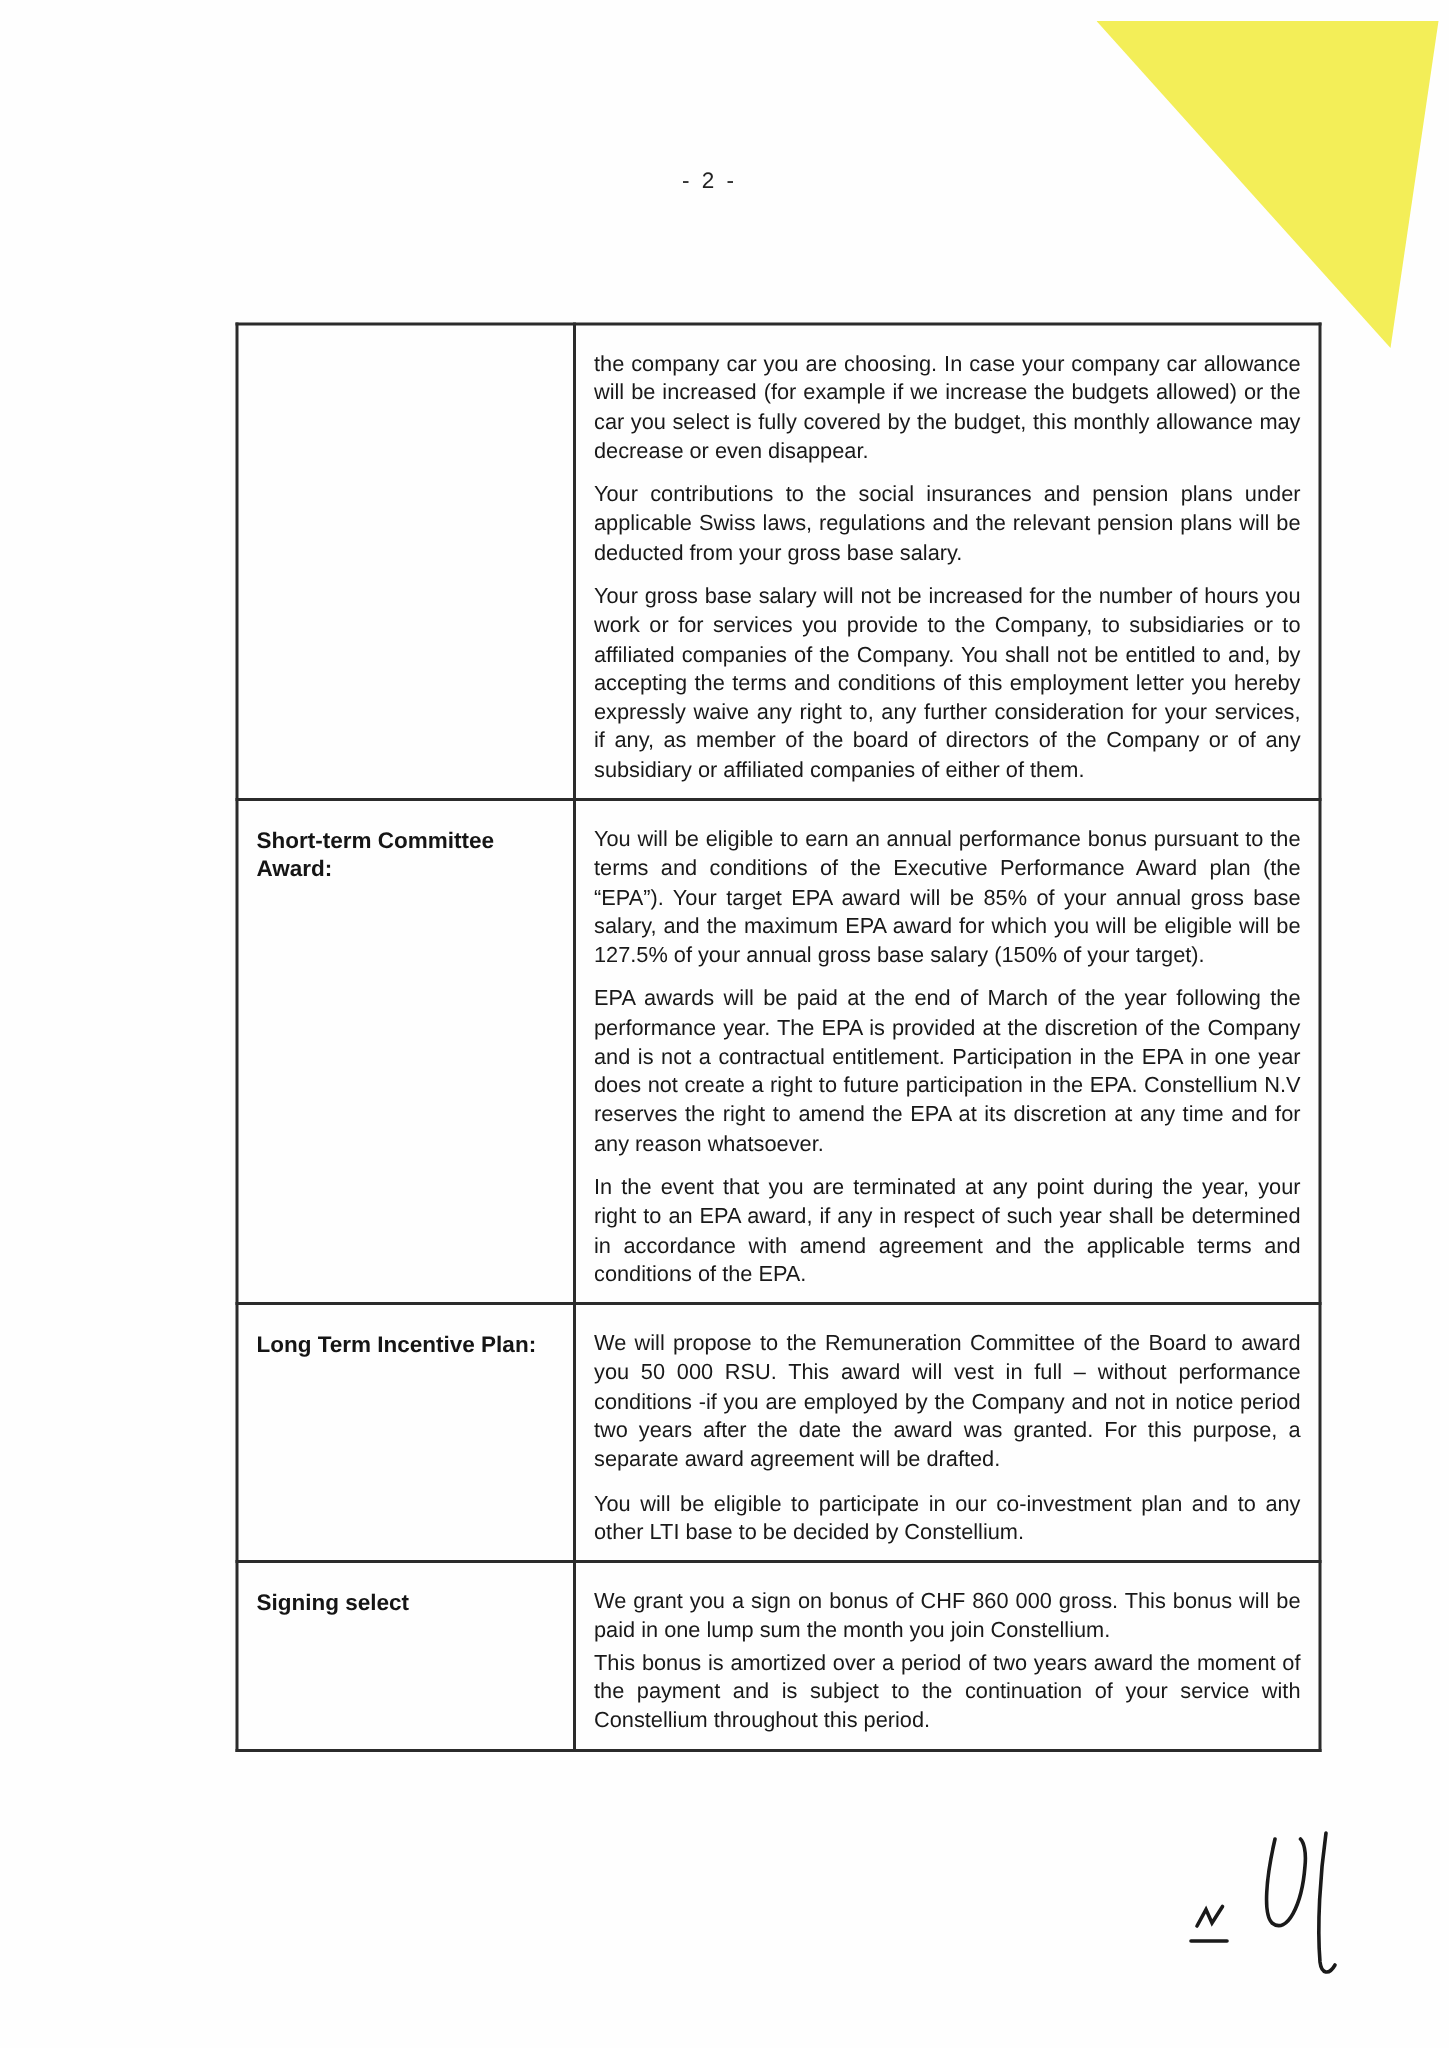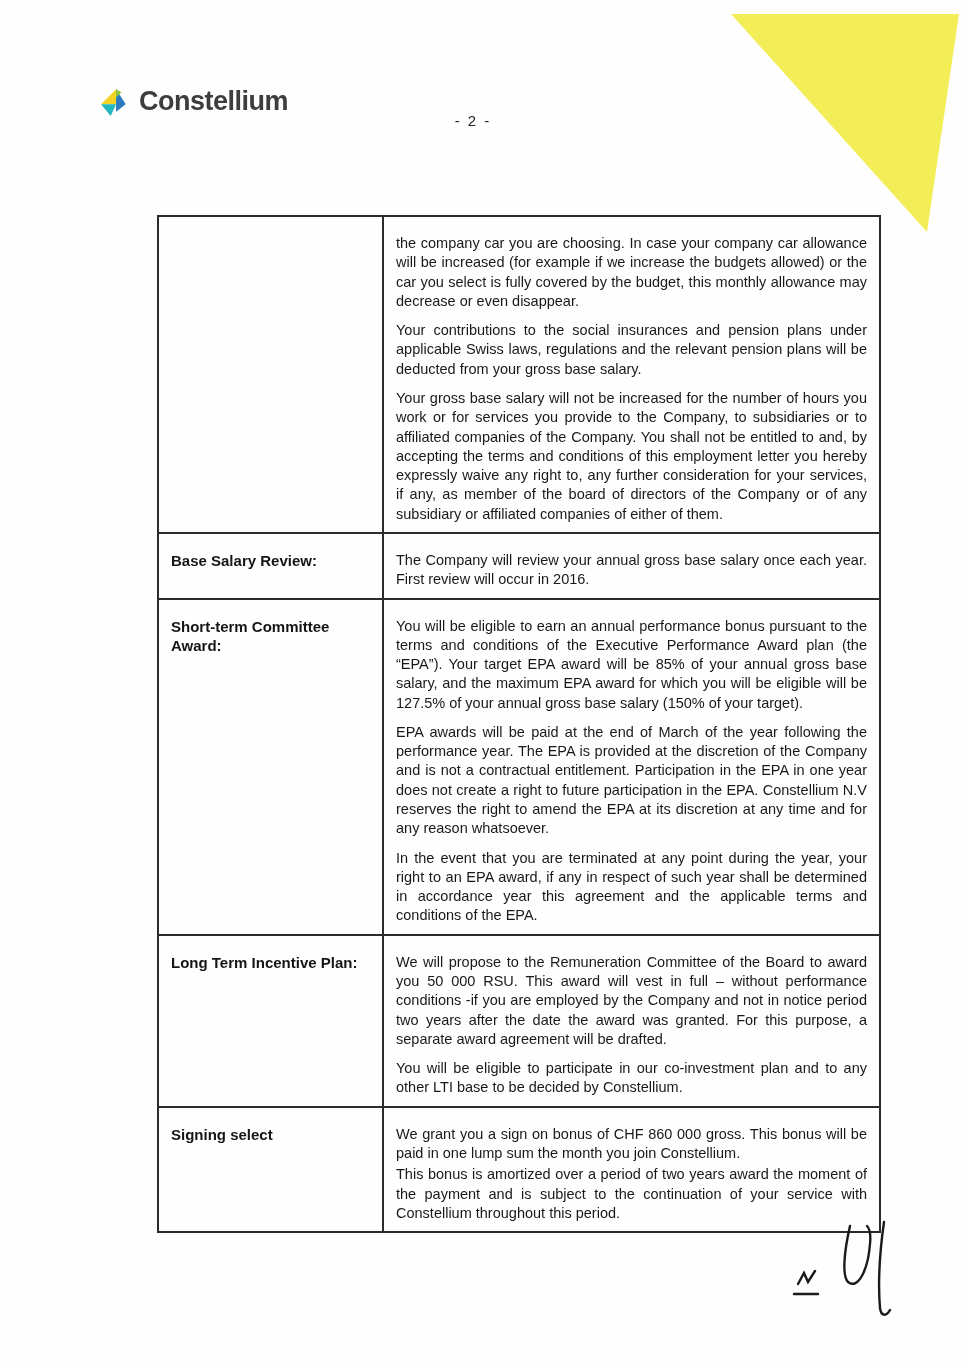--- a/index.html
+++ b/index.html
@@ -84,64 +84,45 @@
 <body>
 
 <div class="page">
 
   <div class="corner-decoration">
     <svg width="235" height="218" viewBox="0 0 235 218">
       <polygon points="0,0 228,0 196,218" fill="#f3ee58"></polygon>
     </svg>
   </div>
 
-  <div class="brand">
-    <span class="logo-mark">
-      <svg width="30" height="30" viewBox="0 0 28 28">
-        <polygon points="1,16 15,2 15,16" fill="#f5d324"></polygon>
-        <polygon points="1,16 15,16 10,27" fill="#25b7c0"></polygon>
-        <polygon points="15,2 24,16 15,23" fill="#2a7abf"></polygon>
-        <polygon points="15,2 20,5 15,10" fill="#8dc63f"></polygon>
-      </svg>
-    </span>
-    <span class="logo-text">Constellium</span>
-  </div>
 
   <div class="page-number">- 2 -</div>
 
   <table class="terms">
     <tbody>
       <tr>
         <td class="label-cell">
           <span class="row-label"></span>
         </td>
         <td class="content-cell">
           <p>the company car you are choosing. In case your company car allowance will be increased (for example if we increase the budgets allowed) or the car you select is fully covered by the budget, this monthly allowance may decrease or even disappear.</p>
           <p>Your contributions to the social insurances and pension plans under applicable Swiss laws, regulations and the relevant pension plans will be deducted from your gross base salary.</p>
           <p>Your gross base salary will not be increased for the number of hours you work or for services you provide to the Company, to subsidiaries or to affiliated companies of the Company. You shall not be entitled to and, by accepting the terms and conditions of this employment letter you hereby expressly waive any right to, any further consideration for your services, if any, as member of the board of directors of the Company or of any subsidiary or affiliated companies of either of them.</p>
         </td>
       </tr>
 
-      <tr>
-        <td class="label-cell">
-          <span class="row-label">Base Salary Review:</span>
-        </td>
-        <td class="content-cell">
-          <p>The Company will review your annual gross base salary once each year. First review will occur in 2016.</p>
-        </td>
-      </tr>
 
       <tr>
         <td class="label-cell">
           <span class="row-label">Short-term Committee Award:</span>
         </td>
         <td class="content-cell">
           <p><span>You will be eligible to earn an annual performance bonus pursuant to the terms and conditions of the Executive Performance Award plan (the “</span><strong>EPA</strong><span>”). Your target EPA award will be 85% of your annual gross base salary, and the maximum EPA award for which you will be eligible will be 127.5% of your annual gross base salary (150% of your target).</span></p>
           <p>EPA awards will be paid at the end of March of the year following the performance year. The EPA is provided at the discretion of the Company and is not a contractual entitlement. Participation in the EPA in one year does not create a right to future participation in the EPA. Constellium N.V reserves the right to amend the EPA at its discretion at any time and for any reason whatsoever.</p>
-          <p>In the event that you are terminated at any point during the year, your right to an EPA award, if any in respect of such year shall be determined in accordance year this agreement and the applicable terms and conditions of the EPA.</p>
+          <p>In the event that you are terminated at any point during the year, your right to an EPA award, if any in respect of such year shall be determined in accordance with amend agreement and the applicable terms and conditions of the EPA.</p>
         </td>
       </tr>
 
       <tr>
         <td class="label-cell">
           <span class="row-label">Long Term Incentive Plan:</span>
         </td>
         <td class="content-cell">
           <p>We will propose to the Remuneration Committee of the Board to award you 50 000 RSU. This award will vest in full – without performance conditions -if you are employed by the Company and not in notice period two years after the date the award was granted. For this purpose, a separate award agreement will be drafted.</p>
           <p>You will be eligible to participate in our co-investment plan and to any other LTI base to be decided by Constellium.</p>

